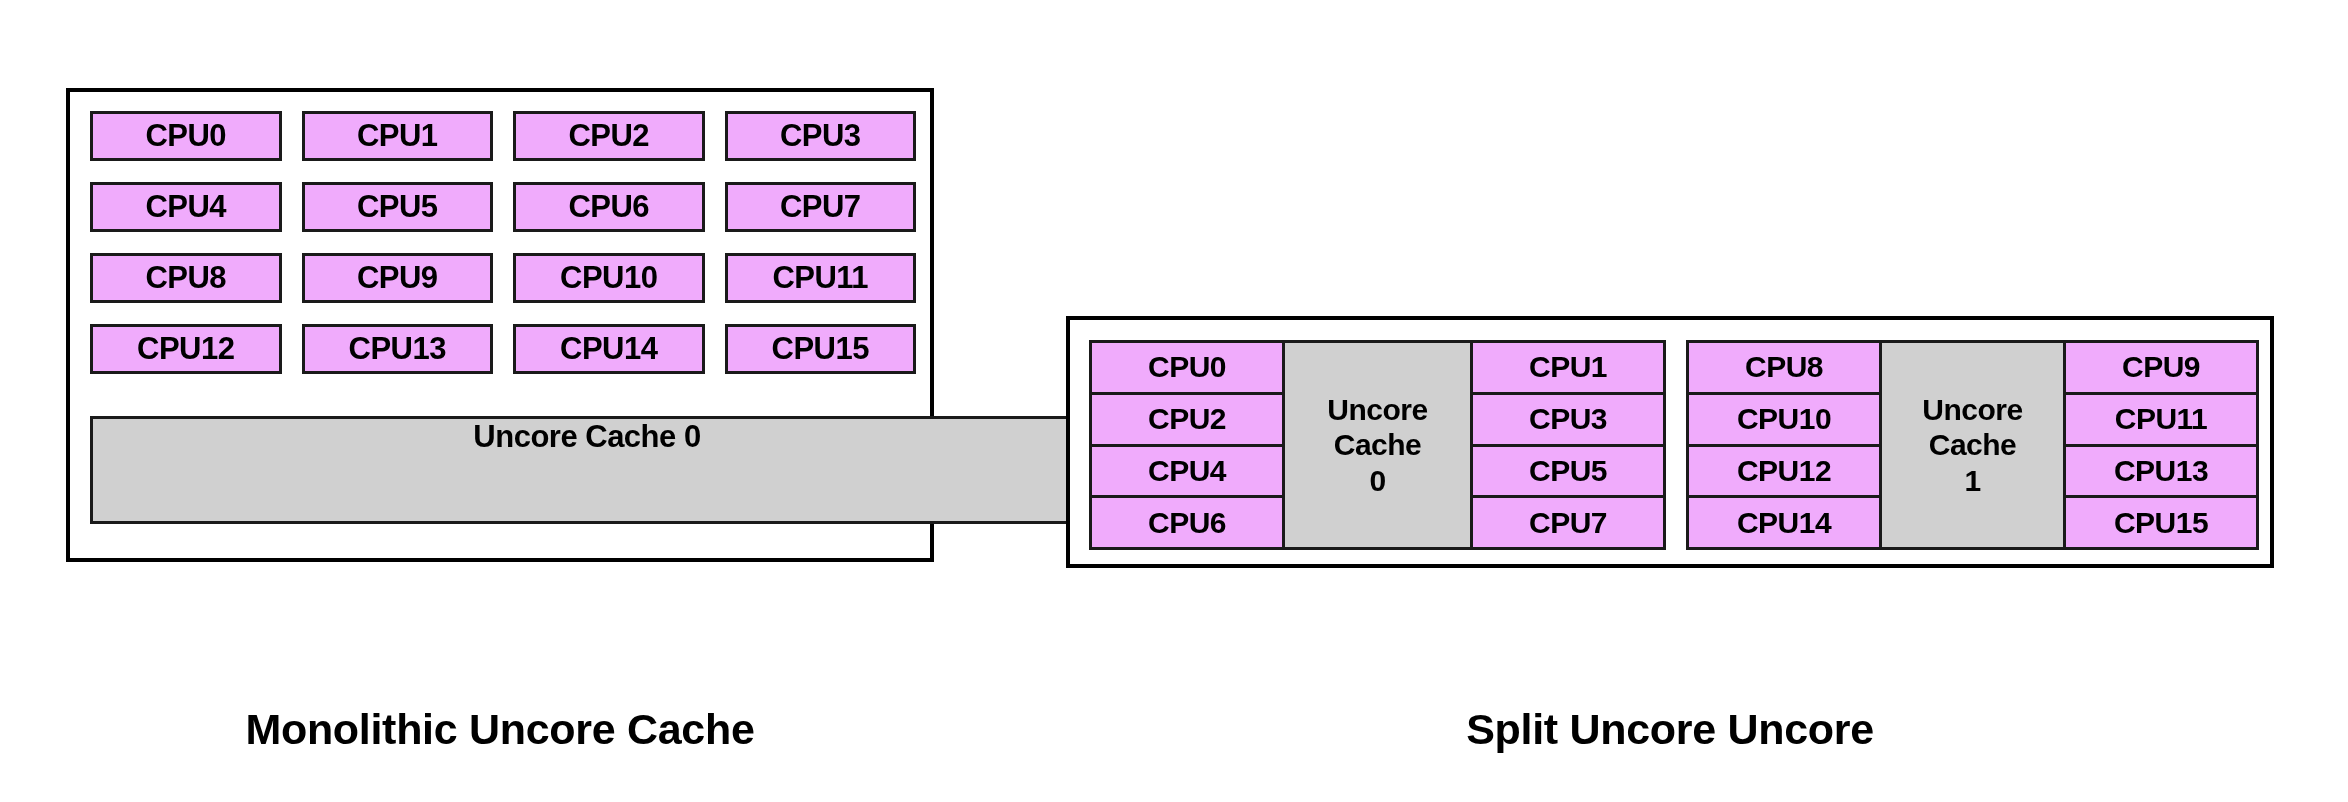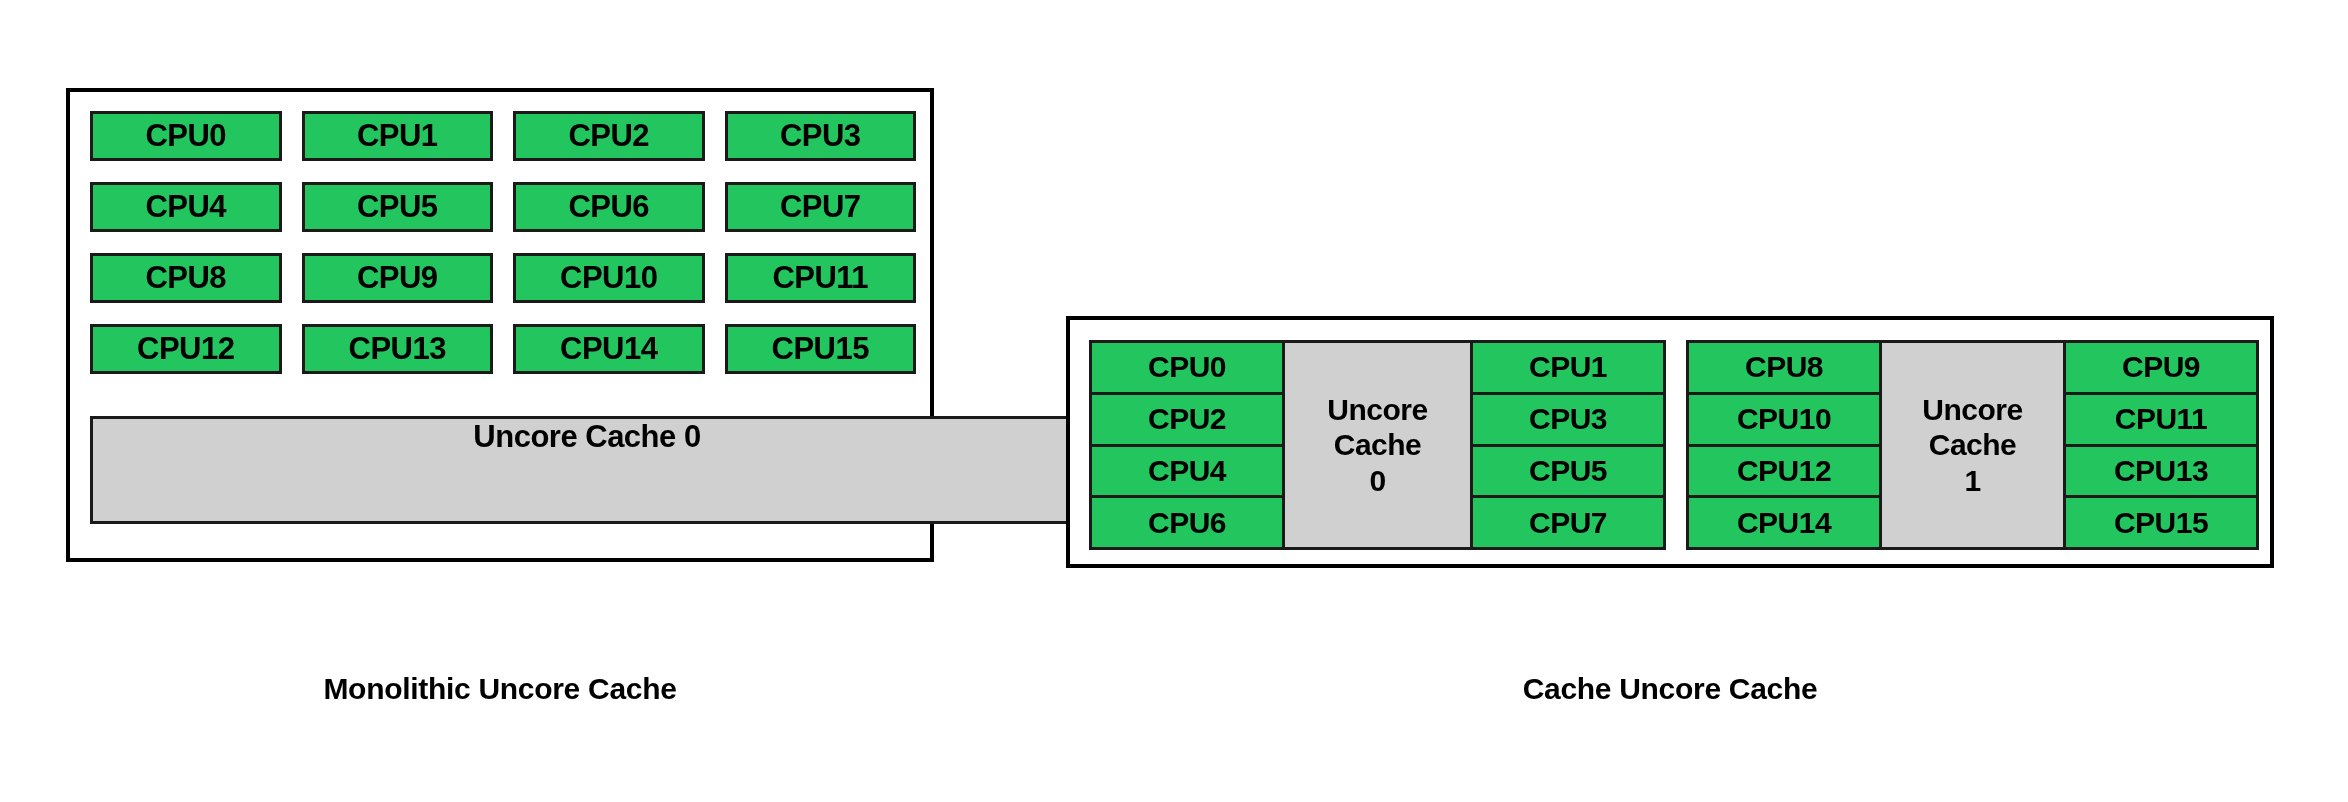--- a/index.html
+++ b/index.html
@@ -20,44 +20,45 @@
   
   .panel {
     position: absolute;
     box-sizing: border-box;
     border: 4px solid #000000;
     background: #ffffff;
   }
   .cpu-box {
     box-sizing: border-box;
     border: 3px solid #1a1a1a;
-    background: #22c55e;
+    background: #f0abfc;
     display: flex;
     align-items: center;
     justify-content: center;
     font-weight: bold;
     letter-spacing: -0.5px;
   }
   .cache-box {
     box-sizing: border-box;
     border: 3px solid #1a1a1a;
     background: #d0d0d0;
     display: flex;
     justify-content: center;
     text-align: center;
     font-weight: bold;
     letter-spacing: -0.5px;
   }
   .caption {
     position: absolute;
     font-weight: bold;
-    font-size: 30px;
+    font-size: 43px;
     letter-spacing: -0.3px;
     white-space: nowrap;
     text-align: center;
+    margin-top: 33px;
   }
 
   
   #mono-panel {
     left: 66px;
     top: 88px;
     width: 868px;
     height: 474px;
   }
   #mono-grid {
@@ -190,13 +191,13 @@
     </div>
     <div class="cpu-column right-col">
       <div class="cpu-box">CPU9</div>
       <div class="cpu-box">CPU11</div>
       <div class="cpu-box">CPU13</div>
       <div class="cpu-box">CPU15</div>
     </div>
   </div>
 </div>
 
-<div class="caption" id="split-caption" style="left:1066px; top:672px; width:1208px;">Cache Uncore Cache</div>
+<div class="caption" id="split-caption" style="left:1066px; top:672px; width:1208px;">Split Uncore Uncore</div>
 
 </body></html>

